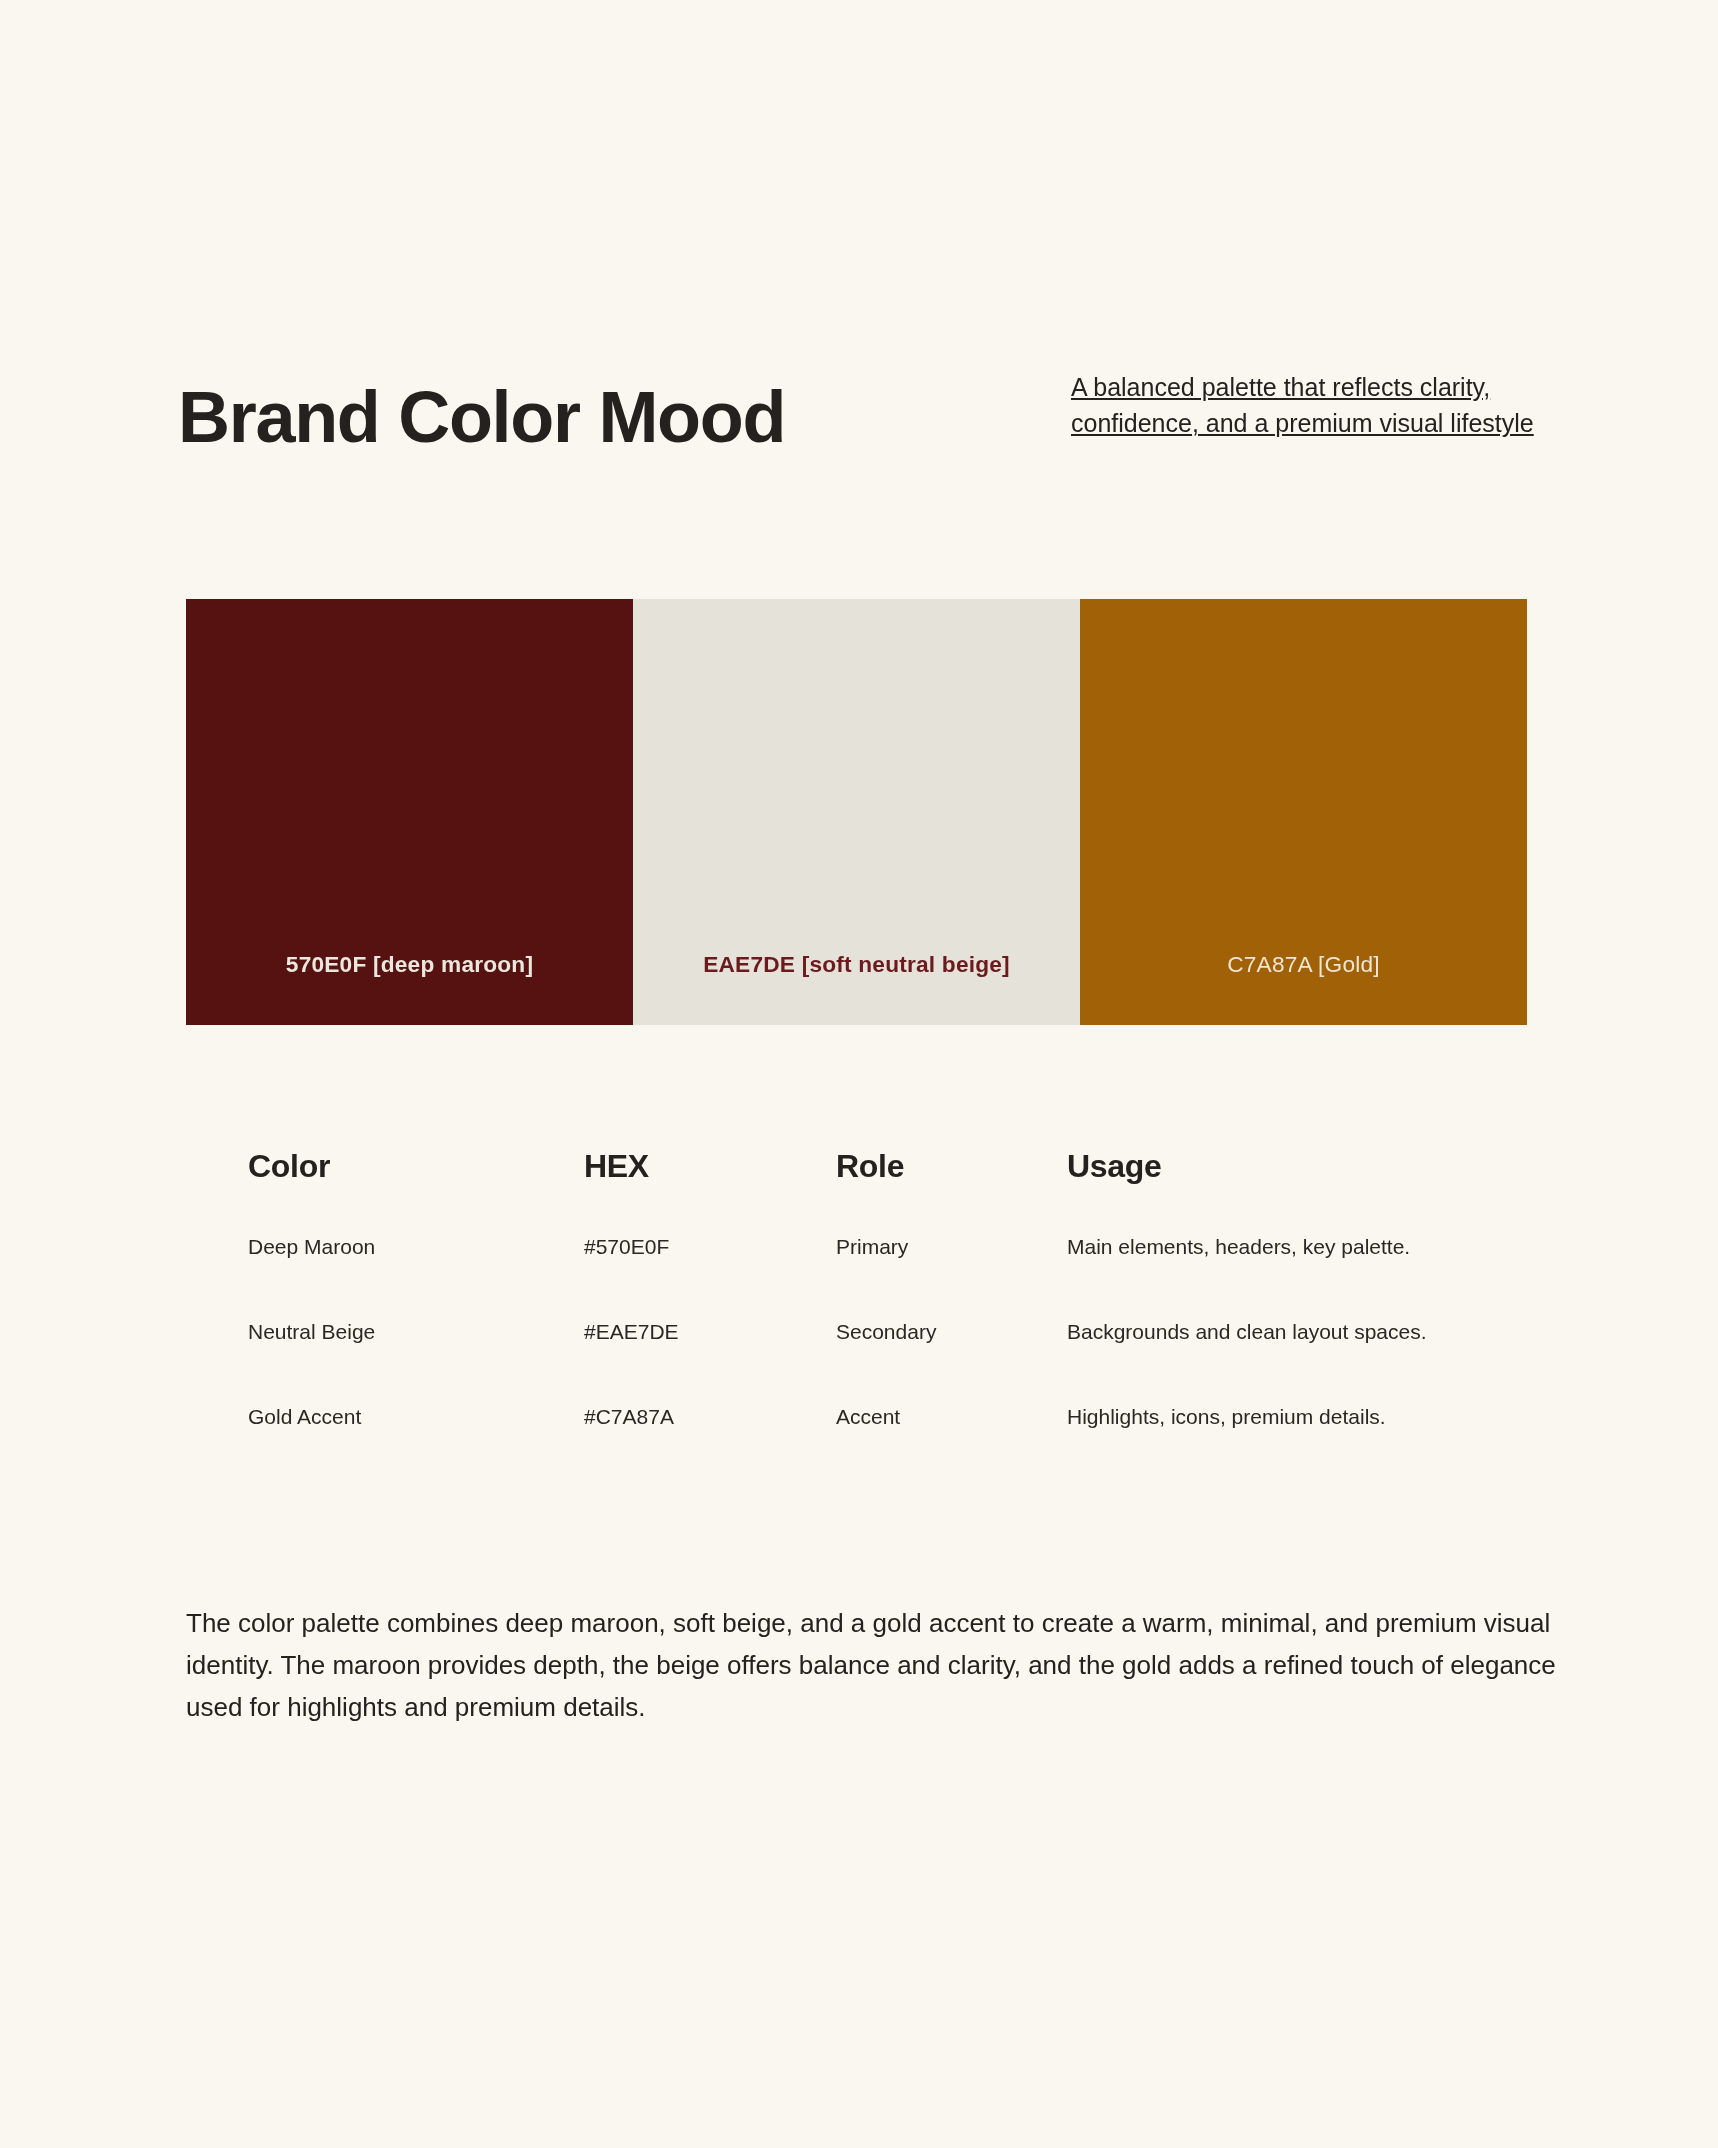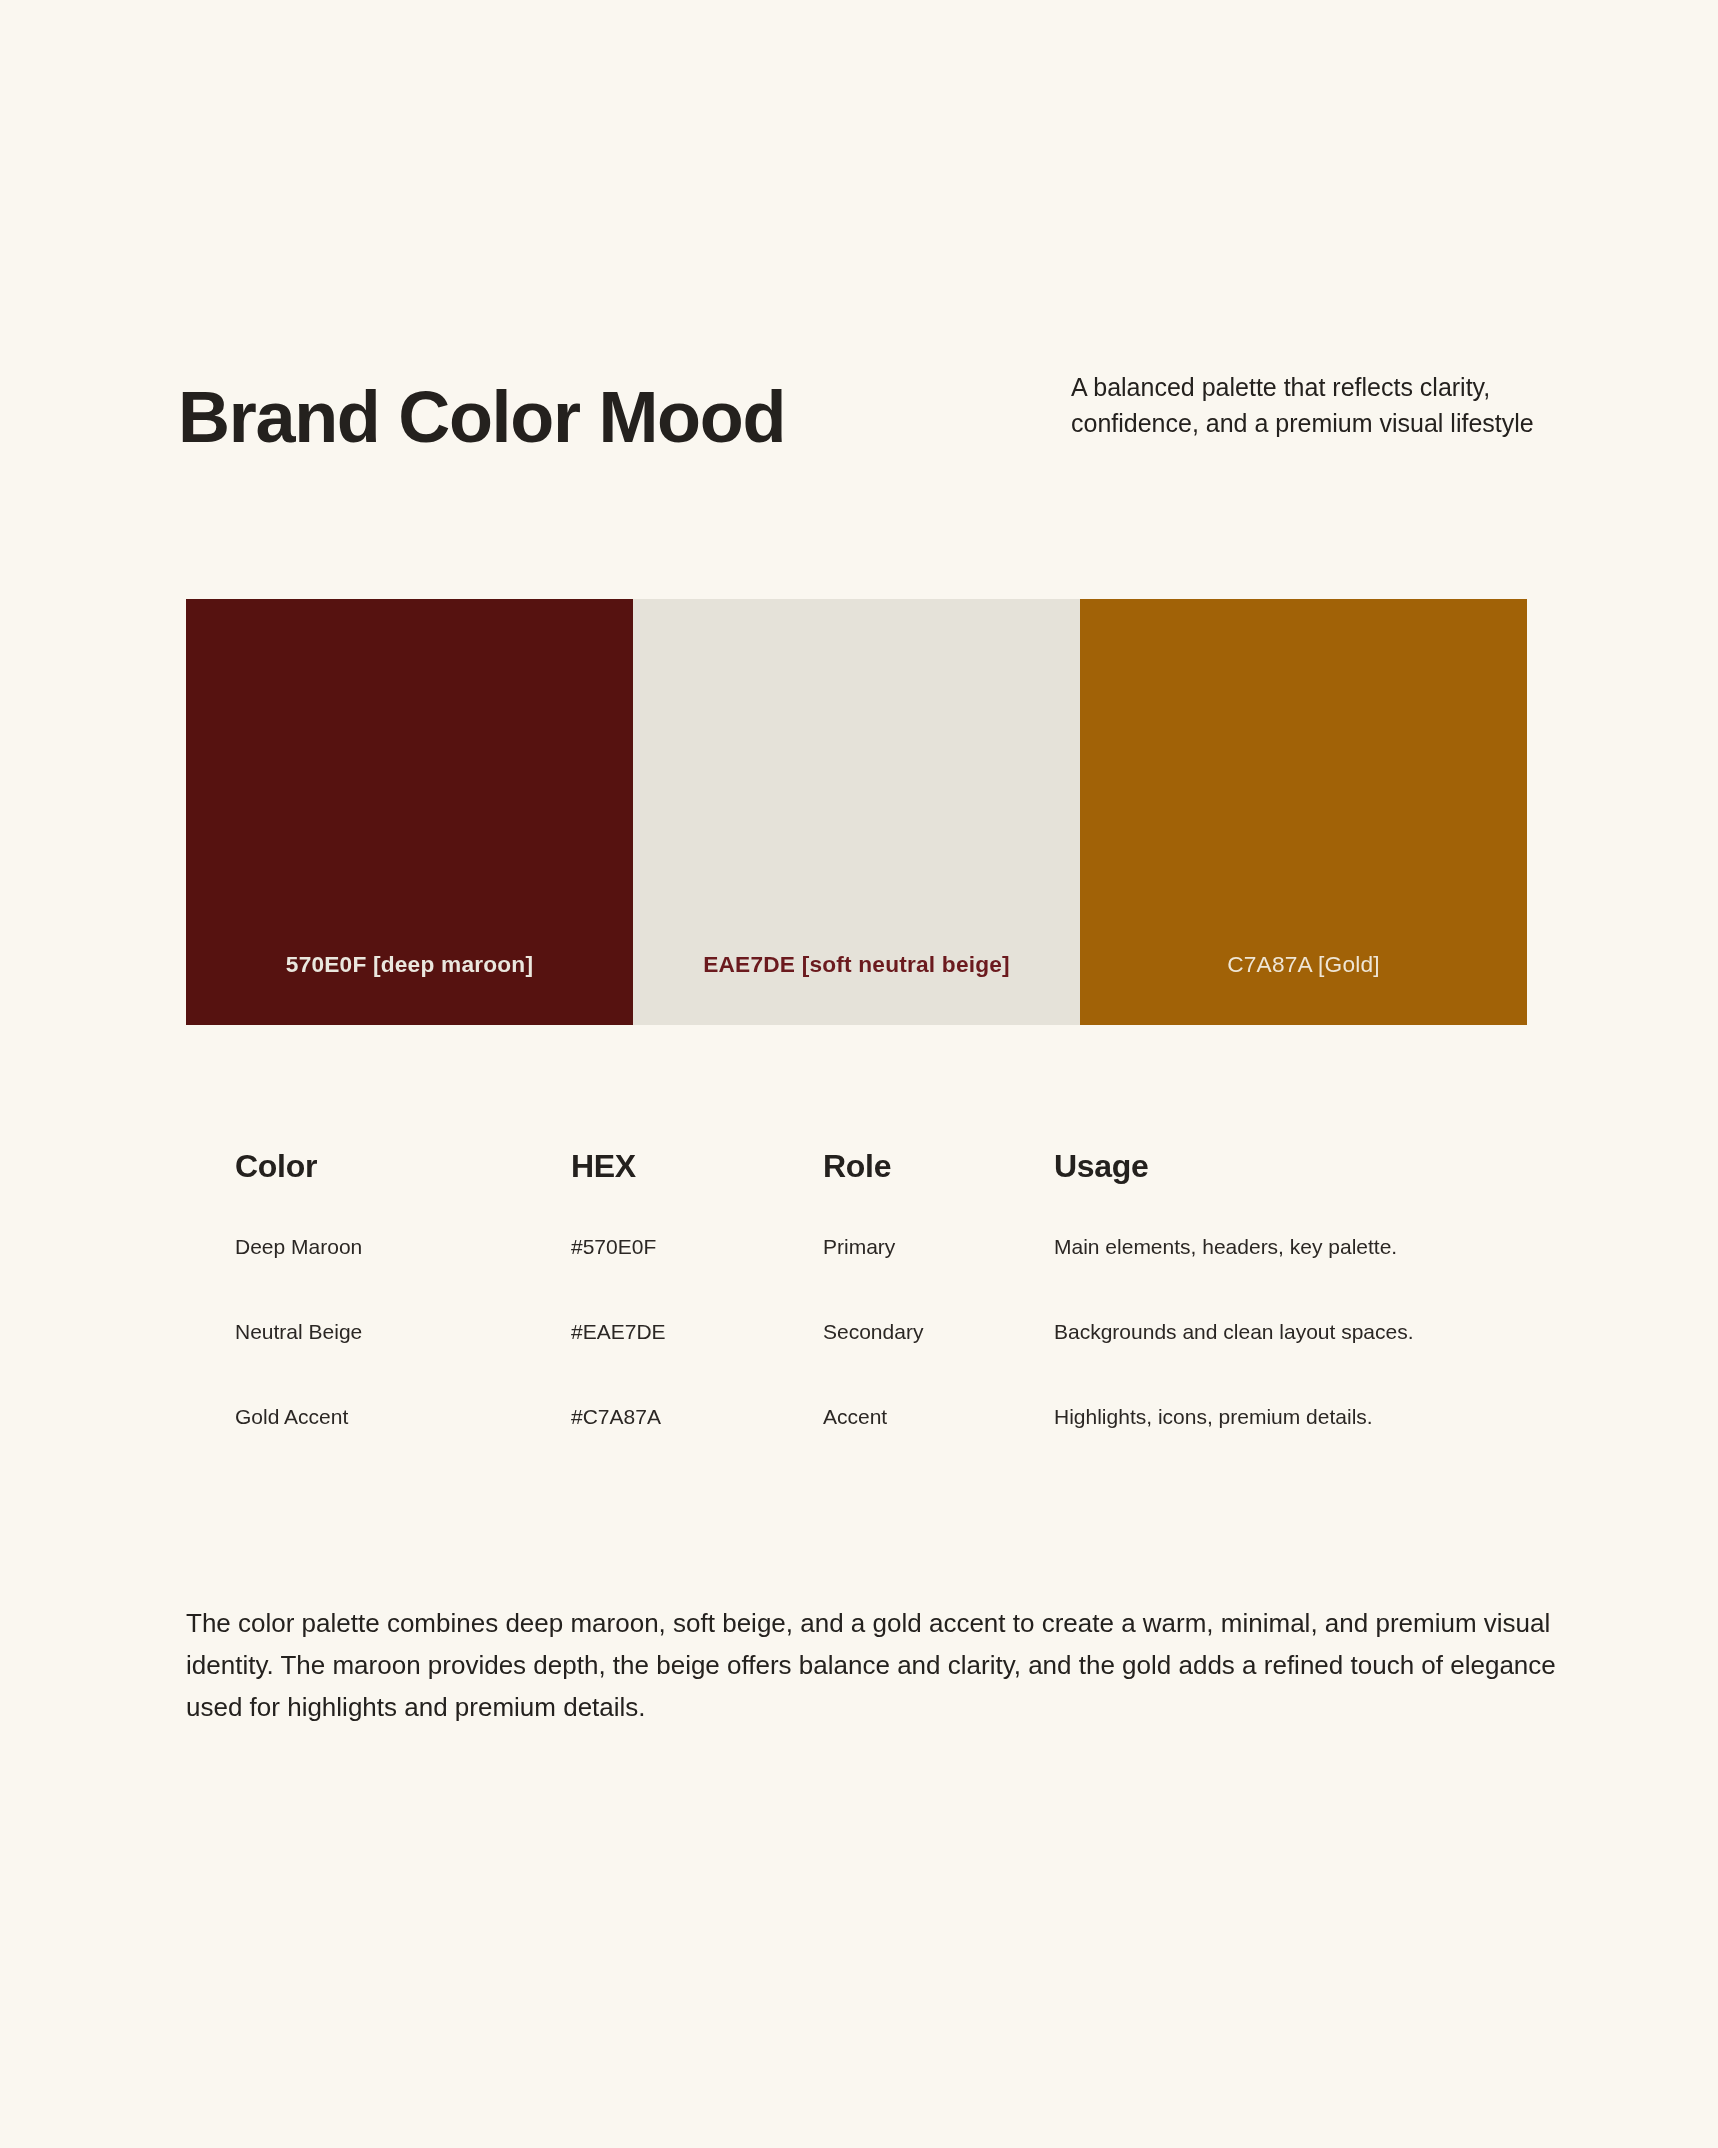--- a/index.html
+++ b/index.html
@@ -43,20 +43,21 @@
     white-space: nowrap;
   }
   .subtitle {
     font-size: 25px;
     font-weight: 400;
     line-height: 1.46;
     color: #24211E;
     width: 470px;
     margin: 0;
     padding-top: 6.7px;
+    text-decoration: underline;
   }
 
   
   .swatches {
     position: absolute;
     left: 186px;
     top: 599px;
     width: 1341px;
     height: 426px;
     display: flex;
@@ -79,21 +80,21 @@
     font-weight: 600;
     letter-spacing: 0.2px;
   }
   .swatch-label.light-weight {
     font-weight: 400;
   }
 
   
   .table {
     position: absolute;
-    left: 235px;
+    left: 248px;
     top: 1148px;
     width: 1309px;
   }
   .trow {
     display: flex;
     flex-direction: row;
     align-items: baseline;
   }
   .thead .cell {
     font-size: 32px;

